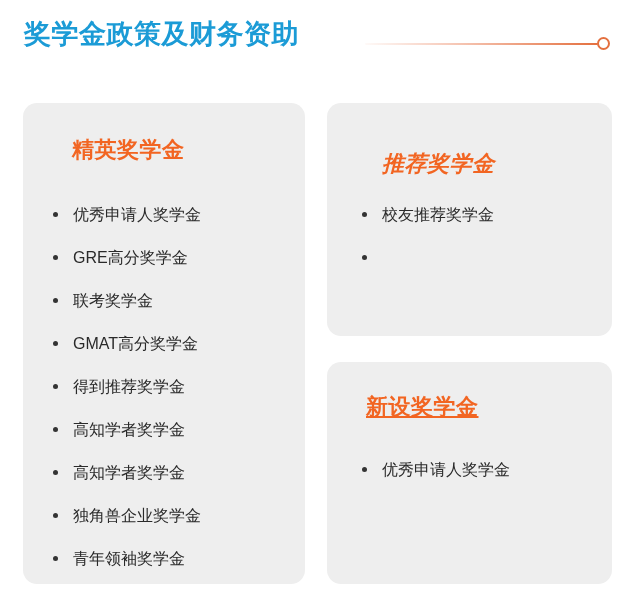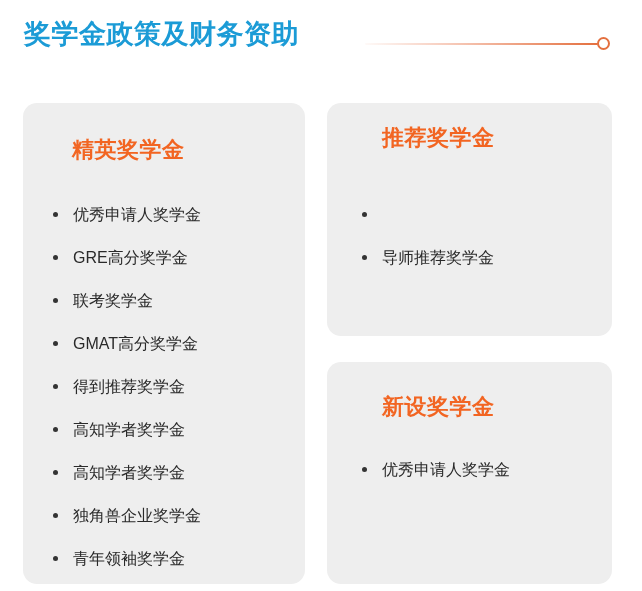--- a/index.html
+++ b/index.html
@@ -84,22 +84,22 @@
   .card-heading {
     position: absolute;
     font-size: 22px;
     font-weight: bold;
     color: #f26522;
     letter-spacing: 0.5px;
     white-space: nowrap;
     line-height: 26px;
   }
   #card-elite .card-heading { left: 49px; top: 34px; }
-  #card-referral .card-heading { left: 55px; top: 22px; }
-  #card-new .card-heading { left: 55px; top: 32px; }
+  #card-referral .card-heading { left: 55px; top: 48px; font-style: italic; }
+  #card-new .card-heading { left: 39px; top: 32px; text-decoration: underline; }
 
   .card-list {
     position: absolute;
     list-style: none;
     margin: 0;
     padding: 0;
   }
   #card-elite .card-list { left: 28px; top: 90px; }
   #card-referral .card-list { left: 33px; top: 90px; }
   #card-new .card-list { left: 33px; top: 86px; }
@@ -175,24 +175,24 @@
       <span class="list-text">青年领袖奖学金</span>
     </li>
   </ul>
 </div>
 
 <div class="card" id="card-referral">
   <div class="card-heading">推荐奖学金</div>
   <ul class="card-list">
     <li class="list-item">
       <span class="list-bullet"></span>
-    </li>
-    <li class="list-item">
-      <span class="list-bullet"></span>
-      <span class="list-text">导师推荐奖学金</span>
+      <span class="list-text">校友推荐奖学金</span>
+    </li>
+    <li class="list-item">
+      <span class="list-bullet"></span>
     </li>
   </ul>
 </div>
 
 <div class="card" id="card-new">
   <div class="card-heading">新设奖学金</div>
   <ul class="card-list">
     <li class="list-item">
       <span class="list-bullet"></span>
       <span class="list-text">优秀申请人奖学金</span>

